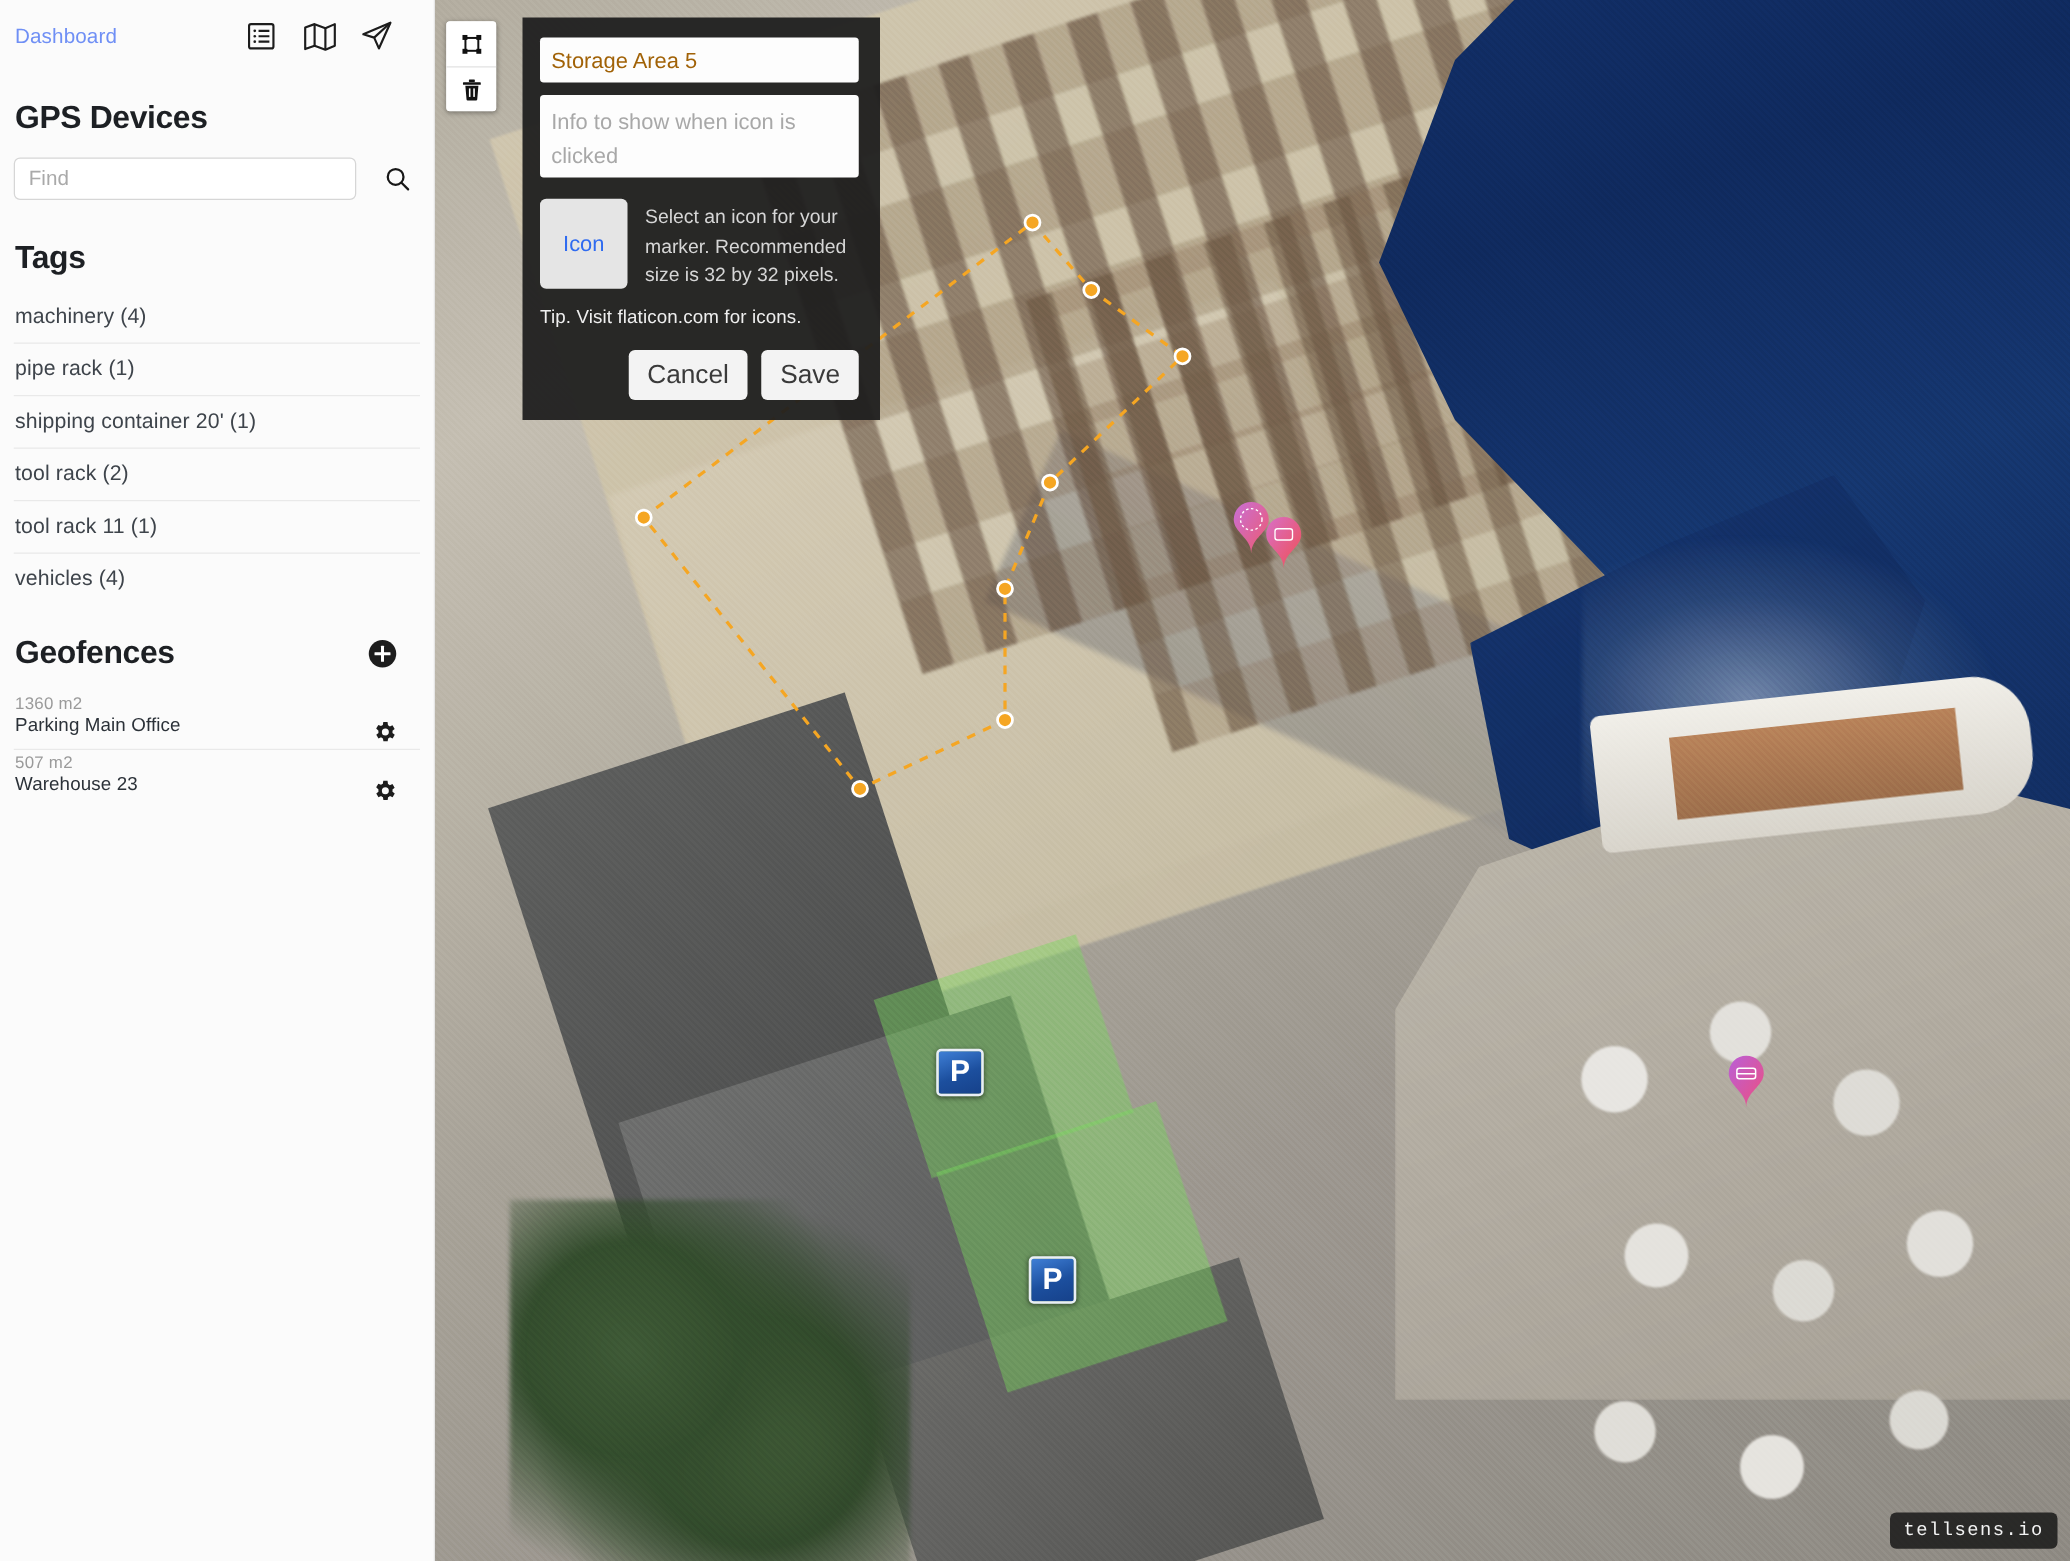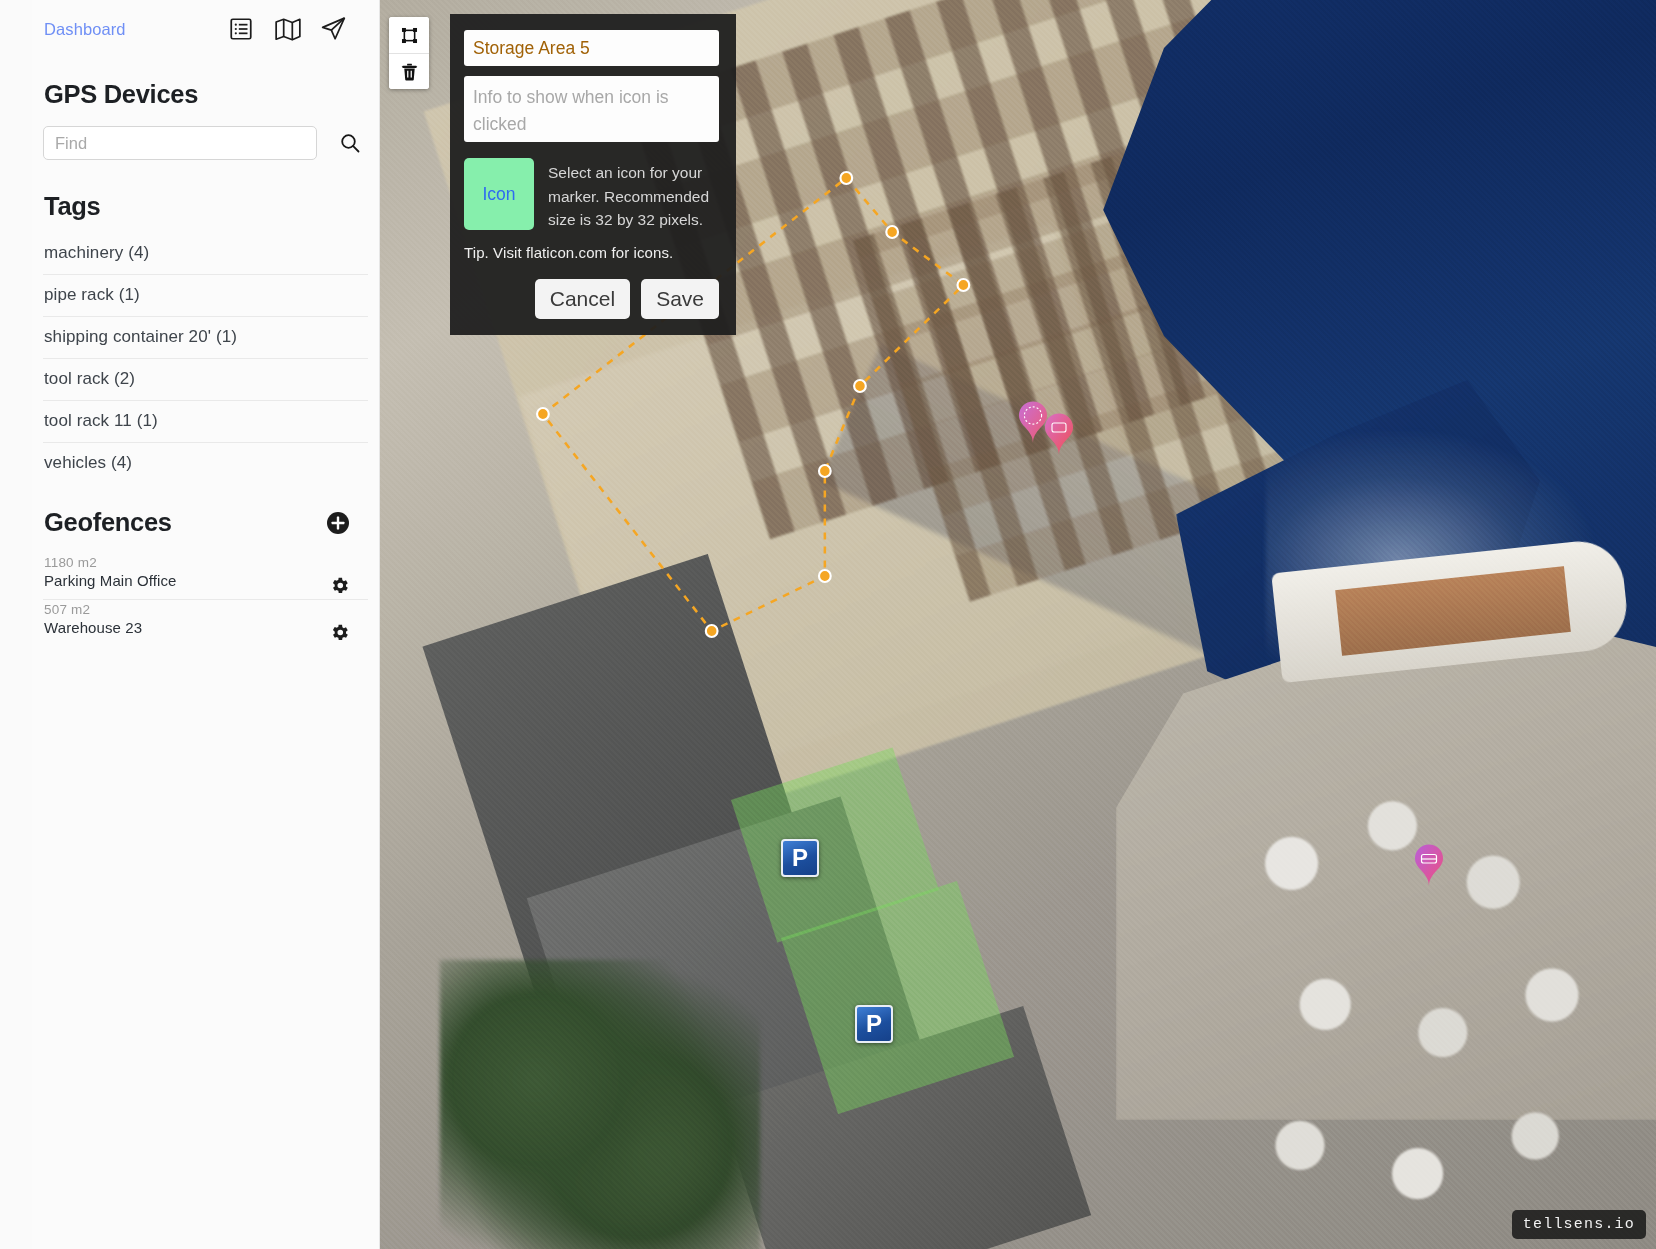--- a/index.html
+++ b/index.html
@@ -2,21 +2,21 @@
 <html><head>
 <meta charset="utf-8">
 <style>
   * { box-sizing: border-box; margin: 0; padding: 0; }
   html, body {
     width: 1656px; height: 1249px;
     overflow: hidden;
     font-family: "Liberation Sans", sans-serif;
     background: #fafafa;
   }
-  .app { display: flex; width: 1656px; height: 1249px; padding-left: 32px; }
+  .app { display: flex; width: 1656px; height: 1249px; }
 
   
   .sidebar {
     width: 348px; height: 1249px;
     background: #fbfbfb;
     border-right: 1px solid #e6e6e6;
     padding: 0 11px;
     position: relative;
     flex: 0 0 348px;
   }
@@ -254,21 +254,21 @@
   .dlg-info {
     width:100%; height:66px; margin-top:10px;
     border:none; border-radius:3px; background:#fdfdfd;
     padding: 8px 9px; font-size:17.5px; line-height:1.55;
     color:#26292d; resize:none; outline:none;
     font-family:"Liberation Sans", sans-serif;
   }
   .dlg-info::placeholder { color:#a8a8a8; }
   .dlg-icon-row { display:flex; gap:14px; margin-top:12px; align-items:flex-start; }
   .icon-box {
-    width:70px; height:72px; background:#86efac; border-radius:5px;
+    width:70px; height:72px; background:#e5e5e5; border-radius:5px;
     display:flex; align-items:center; justify-content:center;
     font-size:17.5px; color:#2f6bf0; cursor:pointer; flex:0 0 70px;
   }
   .dlg-desc {
     color:#d6d6d6; font-size:15.5px; line-height:1.52; padding-top:3px;
   }
   .dlg-tip { color:#efefef; font-size:15px; margin-top:12px; letter-spacing:.1px; }
   .dlg-actions { display:flex; justify-content:flex-end; gap:11px; margin-top:18px; }
   .dlg-btn {
     background:#f3f3f3; border:none; border-radius:5px;
@@ -365,21 +365,21 @@
         <svg width="24" height="24" viewBox="0 0 24 24">
           <circle cx="12" cy="12" r="11" fill="#1d1d1d"></circle>
           <rect x="10.8" y="5.6" width="2.4" height="12.8" fill="#fff" rx="0.4"></rect>
           <rect x="5.6" y="10.8" width="12.8" height="2.4" fill="#fff" rx="0.4"></rect>
         </svg>
       </span>
     </div>
 
     <div class="geo-list">
       <div class="geo-item">
-        <div class="geo-area">1180 m2</div>
+        <div class="geo-area">1360 m2</div>
         <div class="geo-name">Parking Main Office</div>
         <span class="geo-gear">
           <svg width="21" height="21" viewBox="0 0 24 24" fill="#1d1d1d">
             <path d="M19.4 13a7.6 7.6 0 0 0 0-2l2-1.6-2-3.4-2.4 1a7.5 7.5 0 0 0-1.7-1L14.9 3h-3.9l-.4 2.6c-.6.2-1.2.6-1.7 1l-2.4-1-2 3.4L6.6 11a7.6 7.6 0 0 0 0 2l-2 1.6 2 3.4 2.4-1c.5.4 1.1.8 1.7 1l.4 2.6h3.9l.4-2.6c.6-.2 1.2-.6 1.7-1l2.4 1 2-3.4zM12.9 15.2a3.2 3.2 0 1 1 0-6.4 3.2 3.2 0 0 1 0 6.4z"></path>
           </svg>
         </span>
       </div>
       <div class="geo-item">
         <div class="geo-area">507 m2</div>
         <div class="geo-name">Warehouse 23</div>

